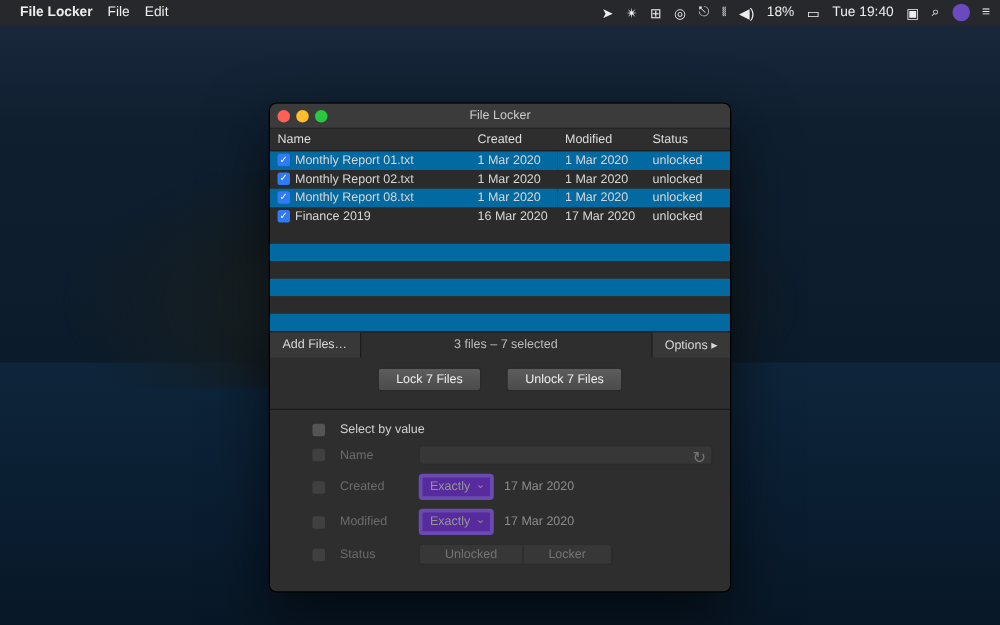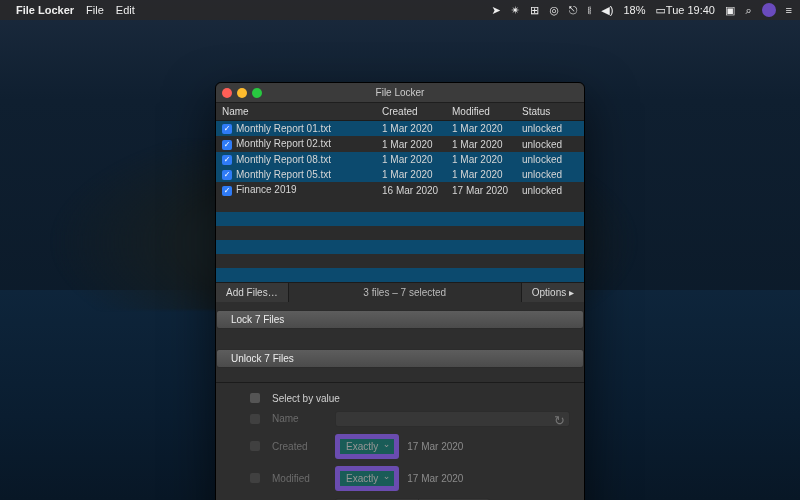--- a/index.html
+++ b/index.html
@@ -25,21 +25,21 @@
   background: rgba(40,40,42,0.92);
   display: flex; align-items: center;
   color: #eee; font-size: 11px; font-weight: 500;
   padding: 0 8px;
 }
 .menubar .apple { font-size: 12px; margin-right: 8px; }
 .menubar .app-name { font-weight: 700; margin-right: 12px; }
 .menubar .menu-item { margin-right: 12px; }
 .menubar .spacer { flex: 1; }
 .menubar .status-icon { margin-left: 10px; font-size: 11px; }
-.menubar .clock { }
+.menubar .clock { margin-left: 10px; }
 .menubar .avatar {
   width: 14px; height: 14px; border-radius: 50%;
   background: #6a4bbd; margin-left: 10px;
 }
 
 .window {
   position: absolute; left: 215px; top: 82px; width: 370px;
   background: #2e2e2e; border: 1px solid #000;
   border-radius: 6px; box-shadow: 0 20px 50px rgba(0,0,0,0.6);
   color: #d8d8d8; font-size: 10px;
@@ -58,21 +58,21 @@
 .titlebar .title { position: absolute; left: 0; right: 0; text-align: center; font-size: 10px; color: #ccc; }
 
 
 .table { width: 100%; border-collapse: collapse; }
 .table th {
   background: #2e2e2e; text-align: left; font-weight: 500;
   font-size: 10px; color: #ddd; padding: 3px 6px;
   border-bottom: 1px solid #1c1c1c;
 }
 .table td { padding: 2px 6px; font-size: 10px; color: #d6d6d6; }
-.table tr.row-even { background: #0c4a6e; }
+.table tr.row-even { background: #0369a1; }
 .table tr.row-odd { background: #2b2b2b; }
 .table tr.empty td { height: 14px; }
 .col-name { width: 160px; }
 .col-created,.col-modified { width: 70px; }
 .col-status { width: auto; }
 .chk {
   width: 10px; height: 10px; border-radius: 2px;
   background: #2f7bf6; display: inline-flex;
   align-items: center; justify-content: center;
   margin-right: 4px; vertical-align: middle;
@@ -89,34 +89,34 @@
   background: #2e2e2e; font-size: 10px;
 }
 .midbar .addfiles, .midbar .options {
   padding: 4px 10px; background: #383838;
 }
 .midbar .addfiles { border-right: 1px solid #1b1b1b; }
 .midbar .options { border-left: 1px solid #1b1b1b; }
 .midbar .count { flex: 1; text-align: center; padding: 4px; color: #bbb; }
 
 
-.lockrow { display: flex; justify-content: center; gap: 20px; padding: 8px 0 14px; flex-direction: column; }
+.lockrow { display: flex; justify-content: center; gap: 20px; padding: 8px 0 14px; }
 .btn {
   background: linear-gradient(#5d5d5d,#4b4b4b);
   border: 1px solid #2b2b2b; border-radius: 3px;
   padding: 3px 14px; font-size: 10px; color: #eee;
 }
 
 
 .panel { border-top: 1px solid #1b1b1b; padding: 10px 14px 14px; position: relative; }
 .panel-row { display: flex; align-items: center; margin-bottom: 7px; gap: 8px; color: #8b8b8b; font-size: 10px; padding-left: 20px; }
 .panel-row .lbl { width: 55px; }
 .panel-row.disabled { opacity: 0.65; }
 .dropdown {
-  background: #0f766e; border: 5px solid #8b5cf6; border-radius: 3px;
+  background: #6d28d9; border: 3px solid #8b5cf6; border-radius: 3px;
   padding: 2px 16px 2px 6px; font-size: 10px; color: #ccc; position: relative;
 }
 .dropdown::after { content: "⌄"; position: absolute; right: 4px; top: 0px; font-size: 9px; }
 .textval { font-size: 10px; color: #bbb; }
 .nameinput {
   flex: 1; background: #3c3c3c; border: 1px solid #2b2b2b;
   border-radius: 3px; height: 16px;
 }
 .seg {
   display: flex; border: 1px solid #2b2b2b; border-radius: 3px; overflow: hidden;
@@ -187,26 +187,20 @@
           <td>1 Mar 2020</td>
           <td>1 Mar 2020</td>
           <td>unlocked</td>
         </tr>
         <tr class="row-even">
           <td><span class="chk"></span><span>Monthly Report 08.txt</span></td>
           <td>1 Mar 2020</td>
           <td>1 Mar 2020</td>
           <td>unlocked</td>
         </tr>
-        <tr class="row-even">
-          <td><span class="chk"></span><span>Monthly Report 05.txt</span></td>
-          <td>1 Mar 2020</td>
-          <td>1 Mar 2020</td>
-          <td>unlocked</td>
-        </tr>
         <tr class="row-odd">
           <td><span class="chk"></span><span>Finance 2019</span></td>
           <td>16 Mar 2020</td>
           <td>17 Mar 2020</td>
           <td>unlocked</td>
         </tr>
         <tr class="empty row-odd">
           <td colspan="4"></td>
         </tr>
         <tr class="empty row-even">

